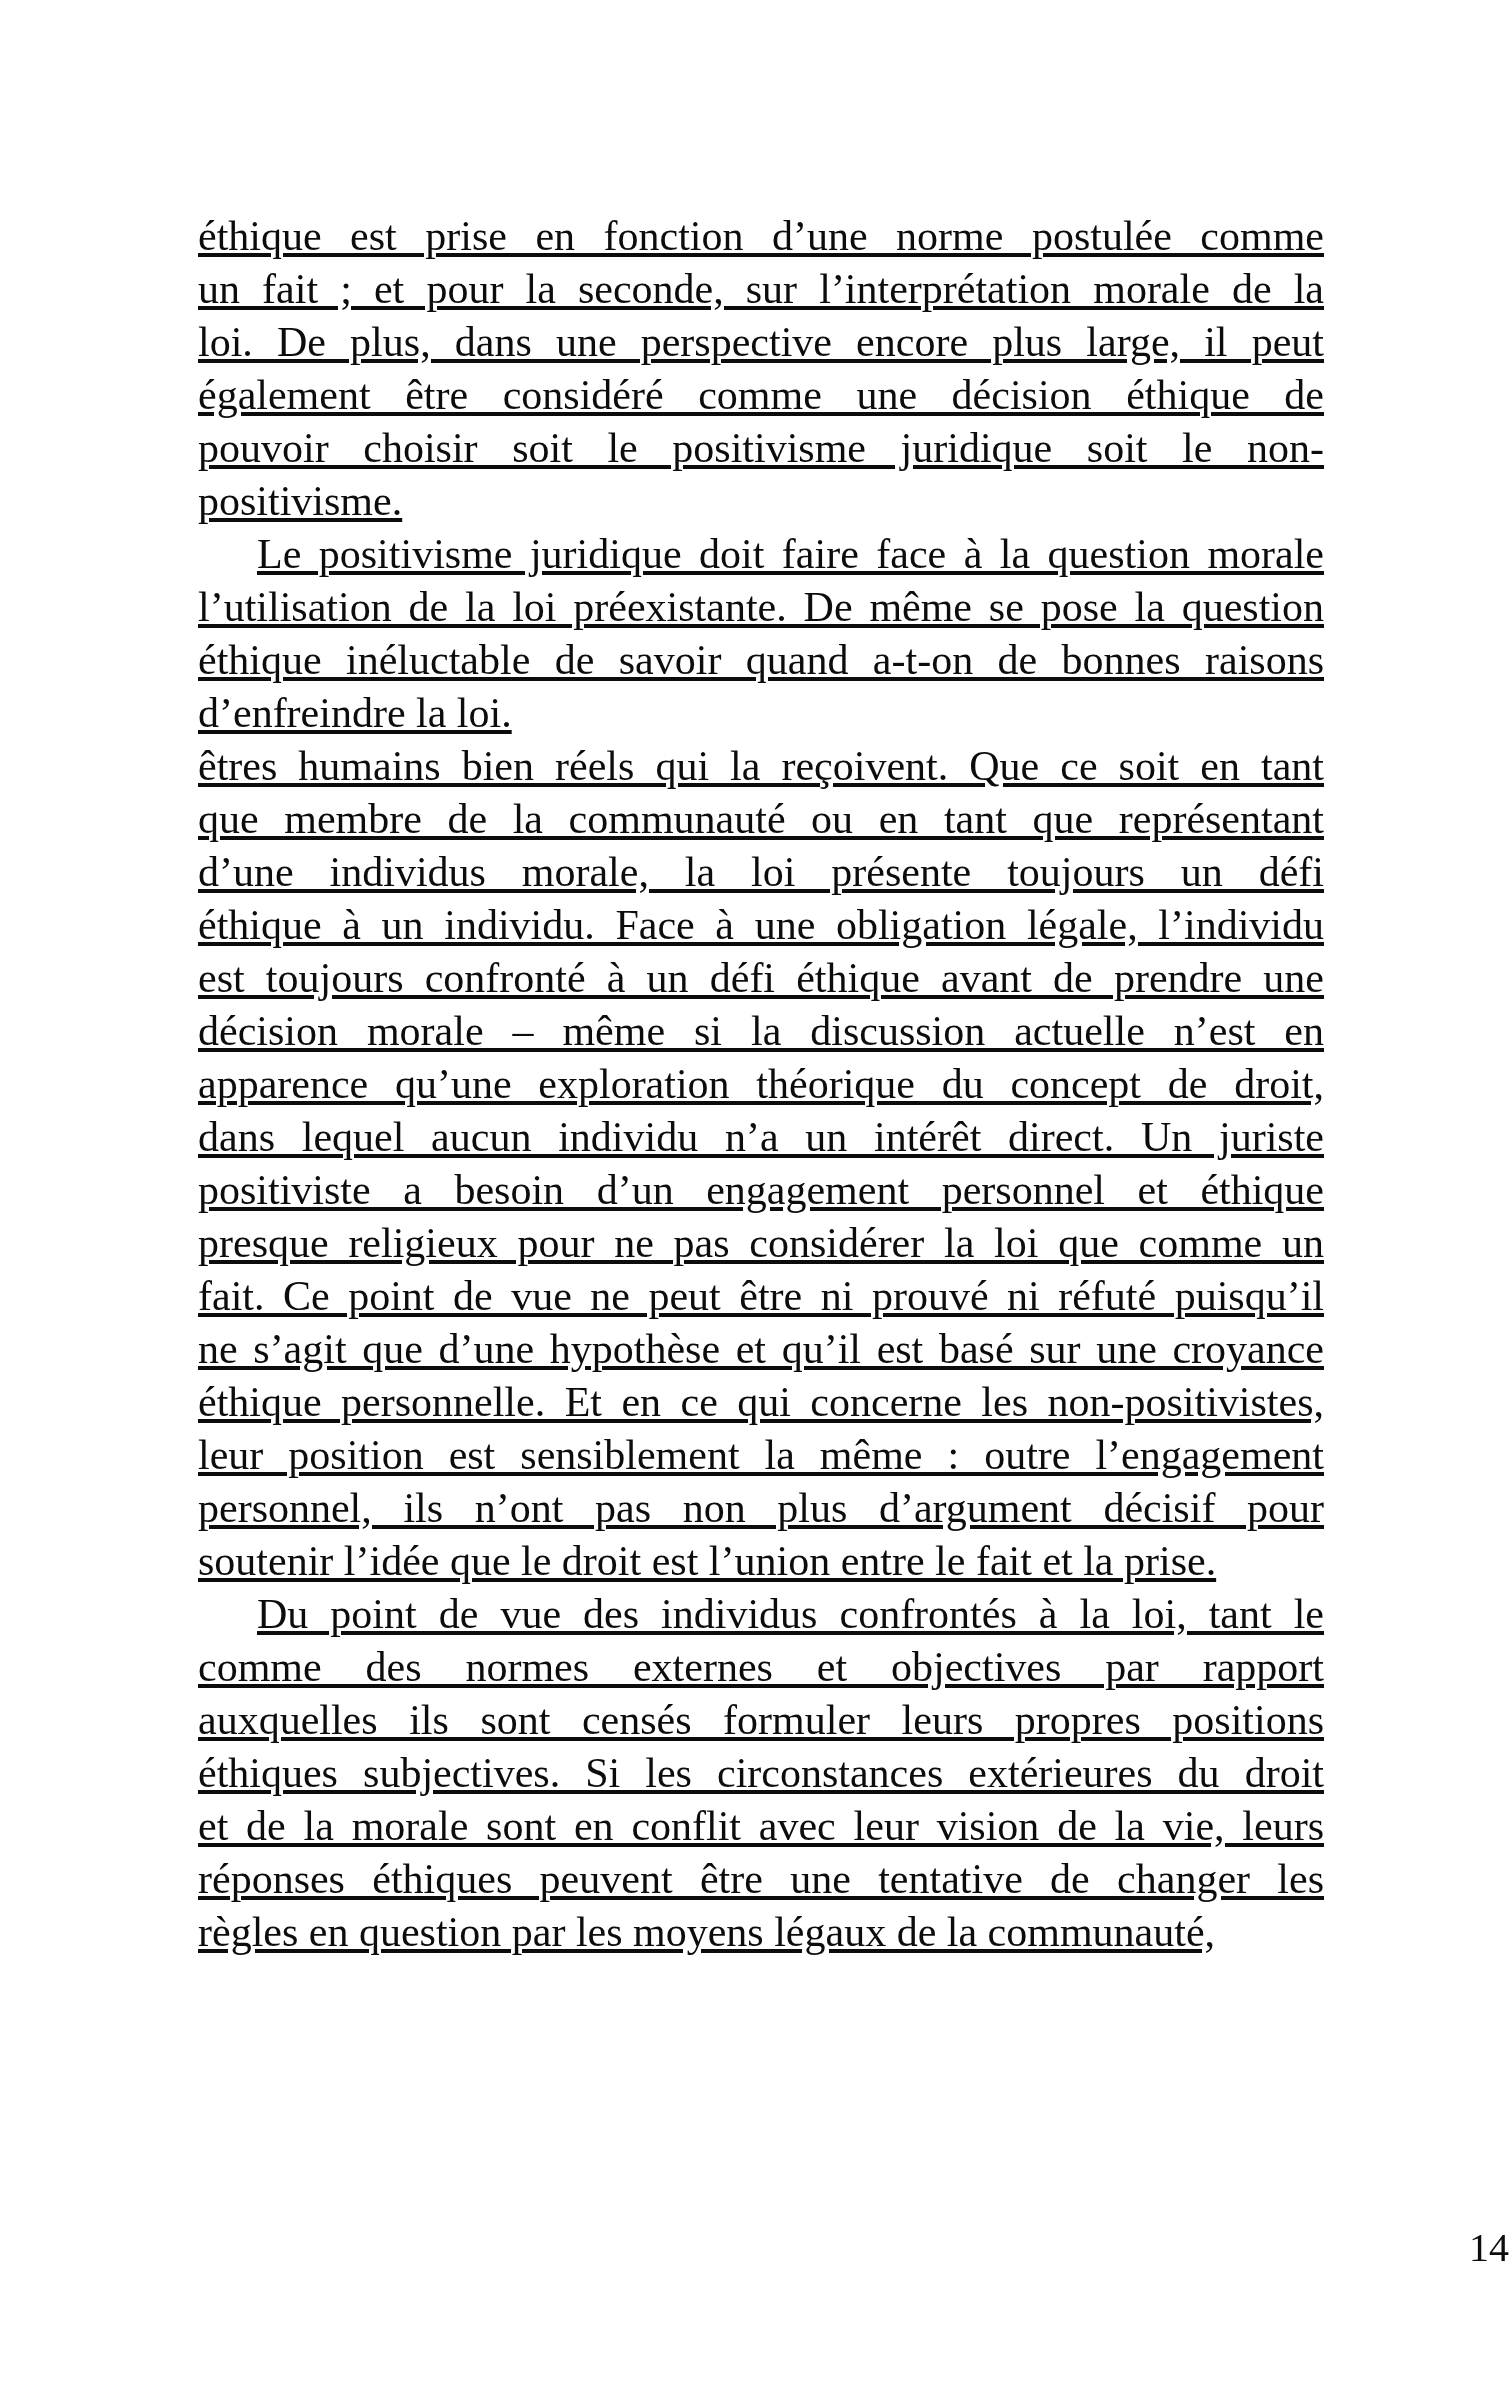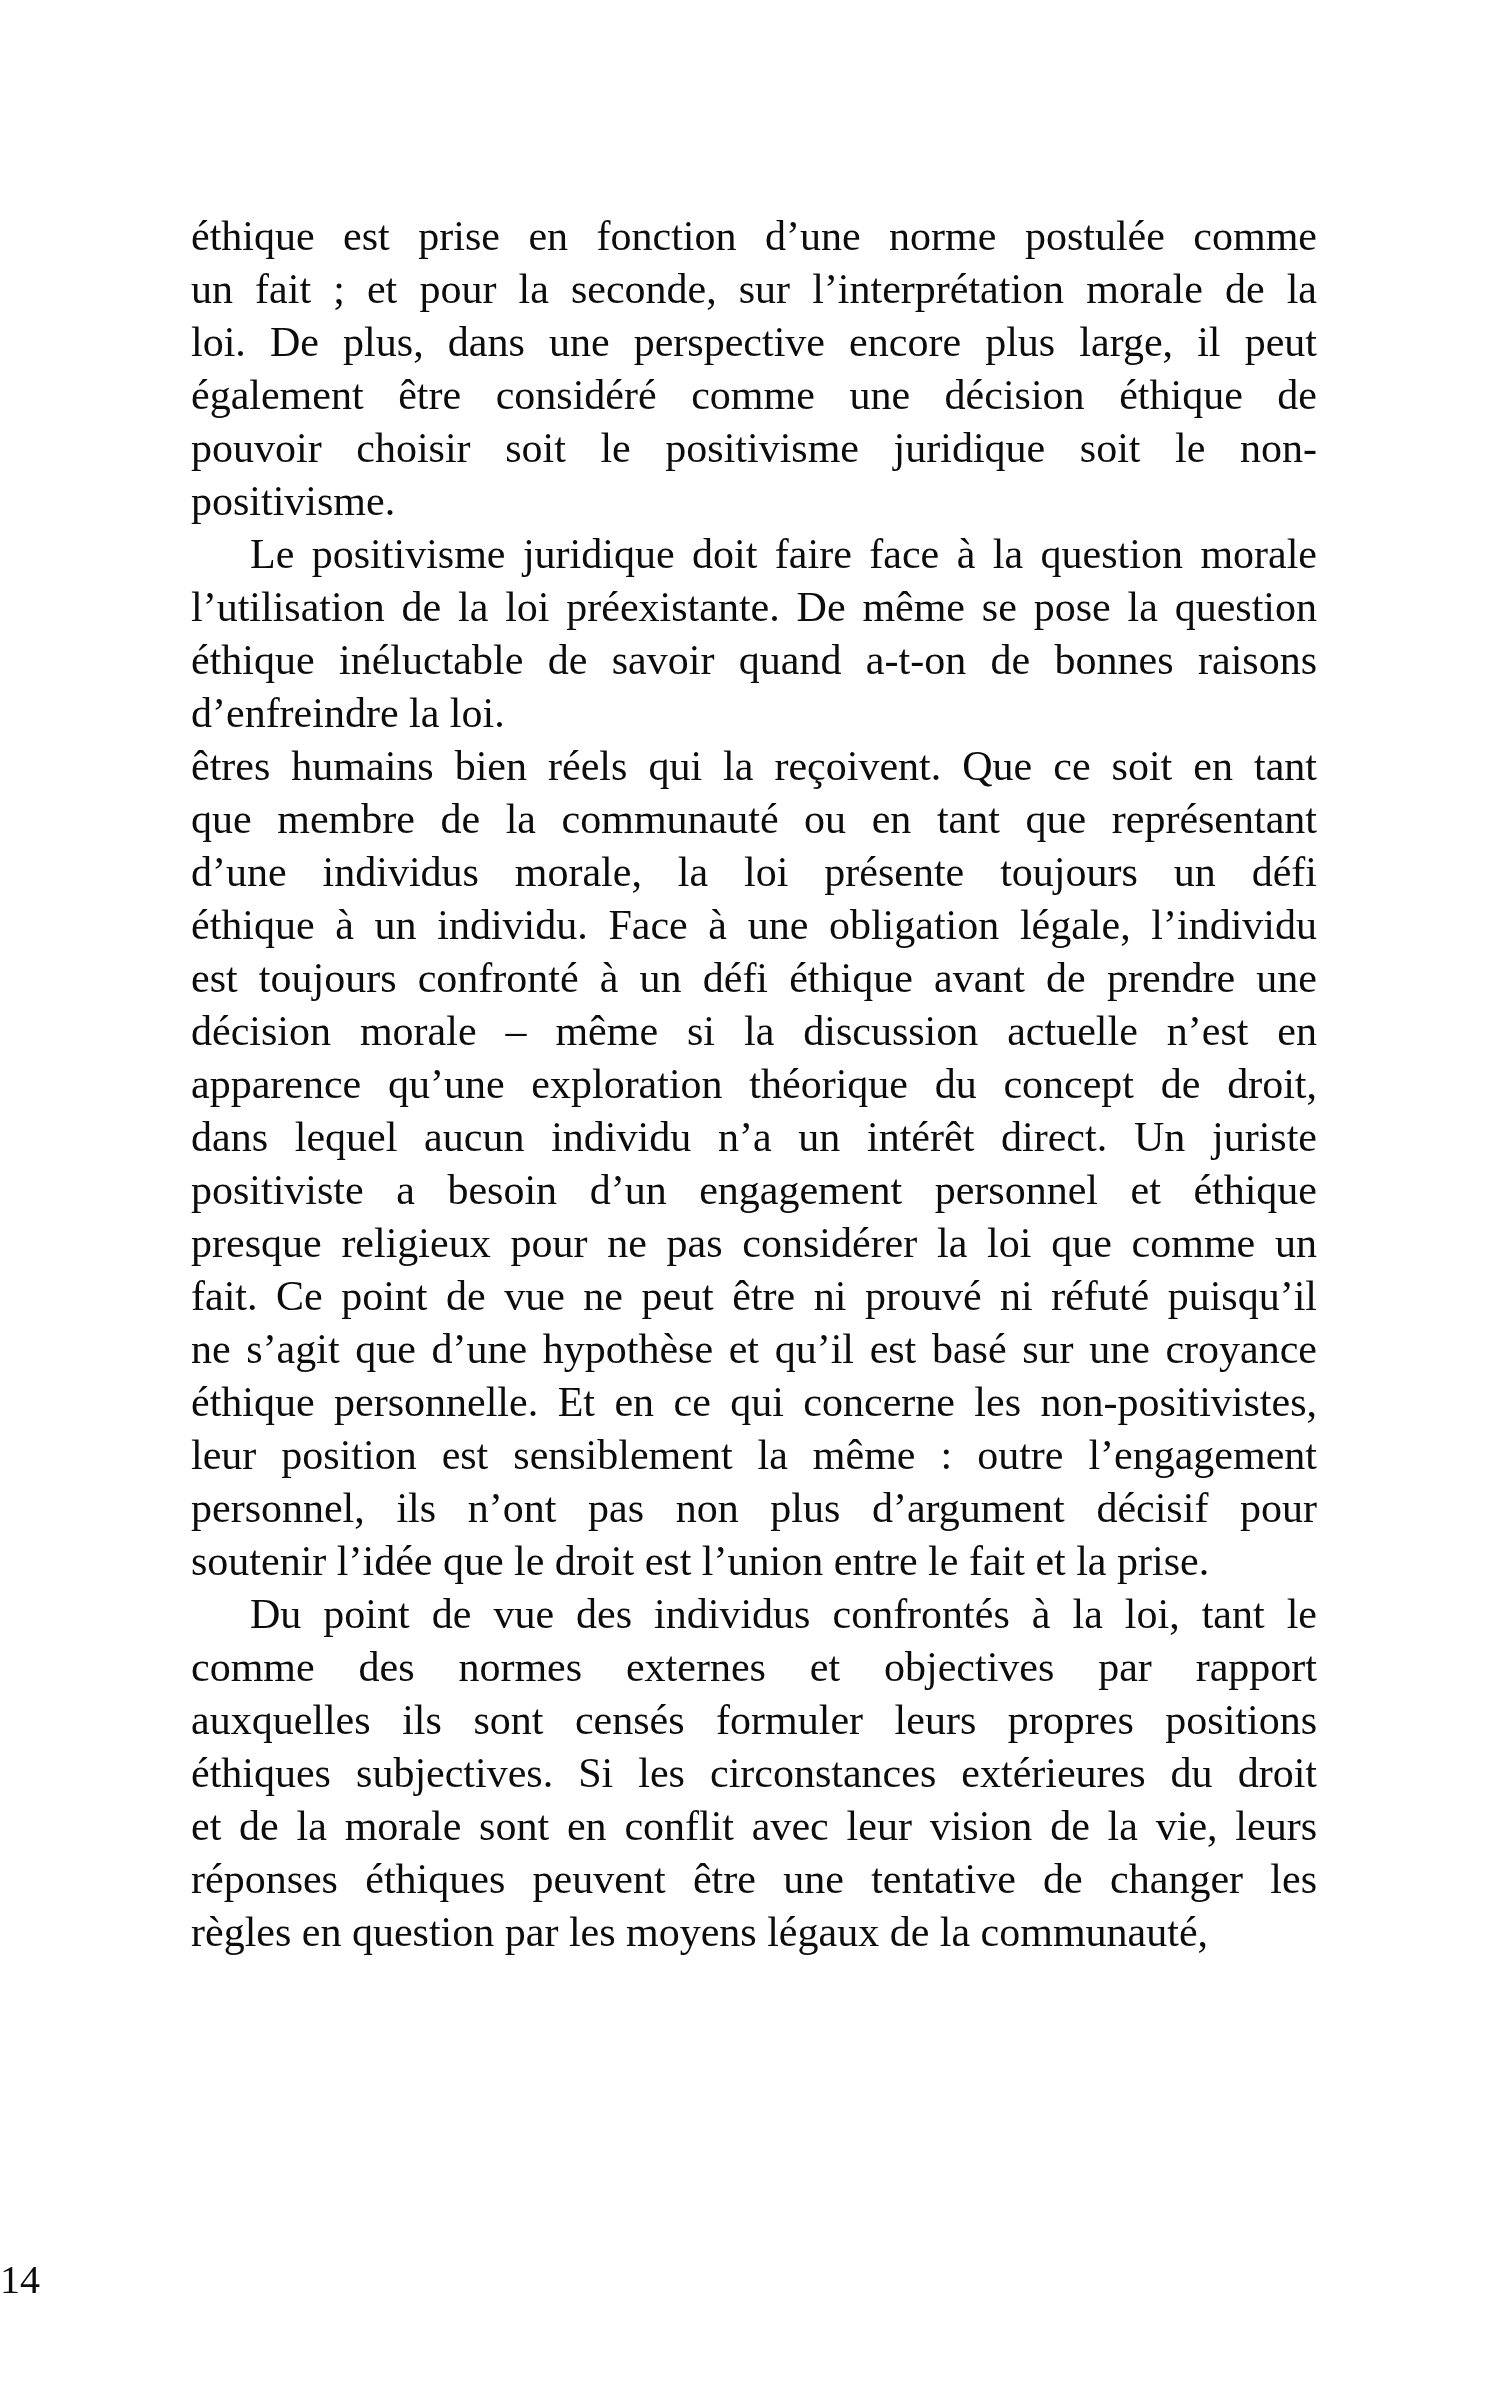--- a/index.html
+++ b/index.html
@@ -11,23 +11,24 @@
     position: relative;
     width: 1509px;
     height: 2404px;
     background: #ffffff;
     font-family: "Liberation Serif", "DejaVu Serif", serif;
     color: #0c0c0c;
     overflow: hidden;
   }
   .text-block {
     position: absolute;
-    left: 191px;
+    left: 198px;
     top: 210px;
     width: 1126px;
+    text-decoration: underline;
   }
   .paragraph {
     margin: 0;
     padding: 0;
   }
   .line {
     font-size: 42px;
     line-height: 53px;
     text-align: justify;
     text-align-last: justify;
@@ -38,25 +39,24 @@
     text-align-last: left;
   }
   .line.indent {
     text-indent: 59px;
   }
   .page-number {
     position: absolute;
     top: 2224px;
     left: 0;
     width: 100%;
-    text-align: left;
+    text-align: right;
     font-size: 40px;
     line-height: 47px;
     color: #0c0c0c;
-    margin-top: 32px;
   }
 </style>
 </head>
 <body>
 
 <div class="page">
   <main class="text-block">
 
     <section class="paragraph">
       <div class="line">éthique est prise en fonction d’une norme postulée comme</div>

